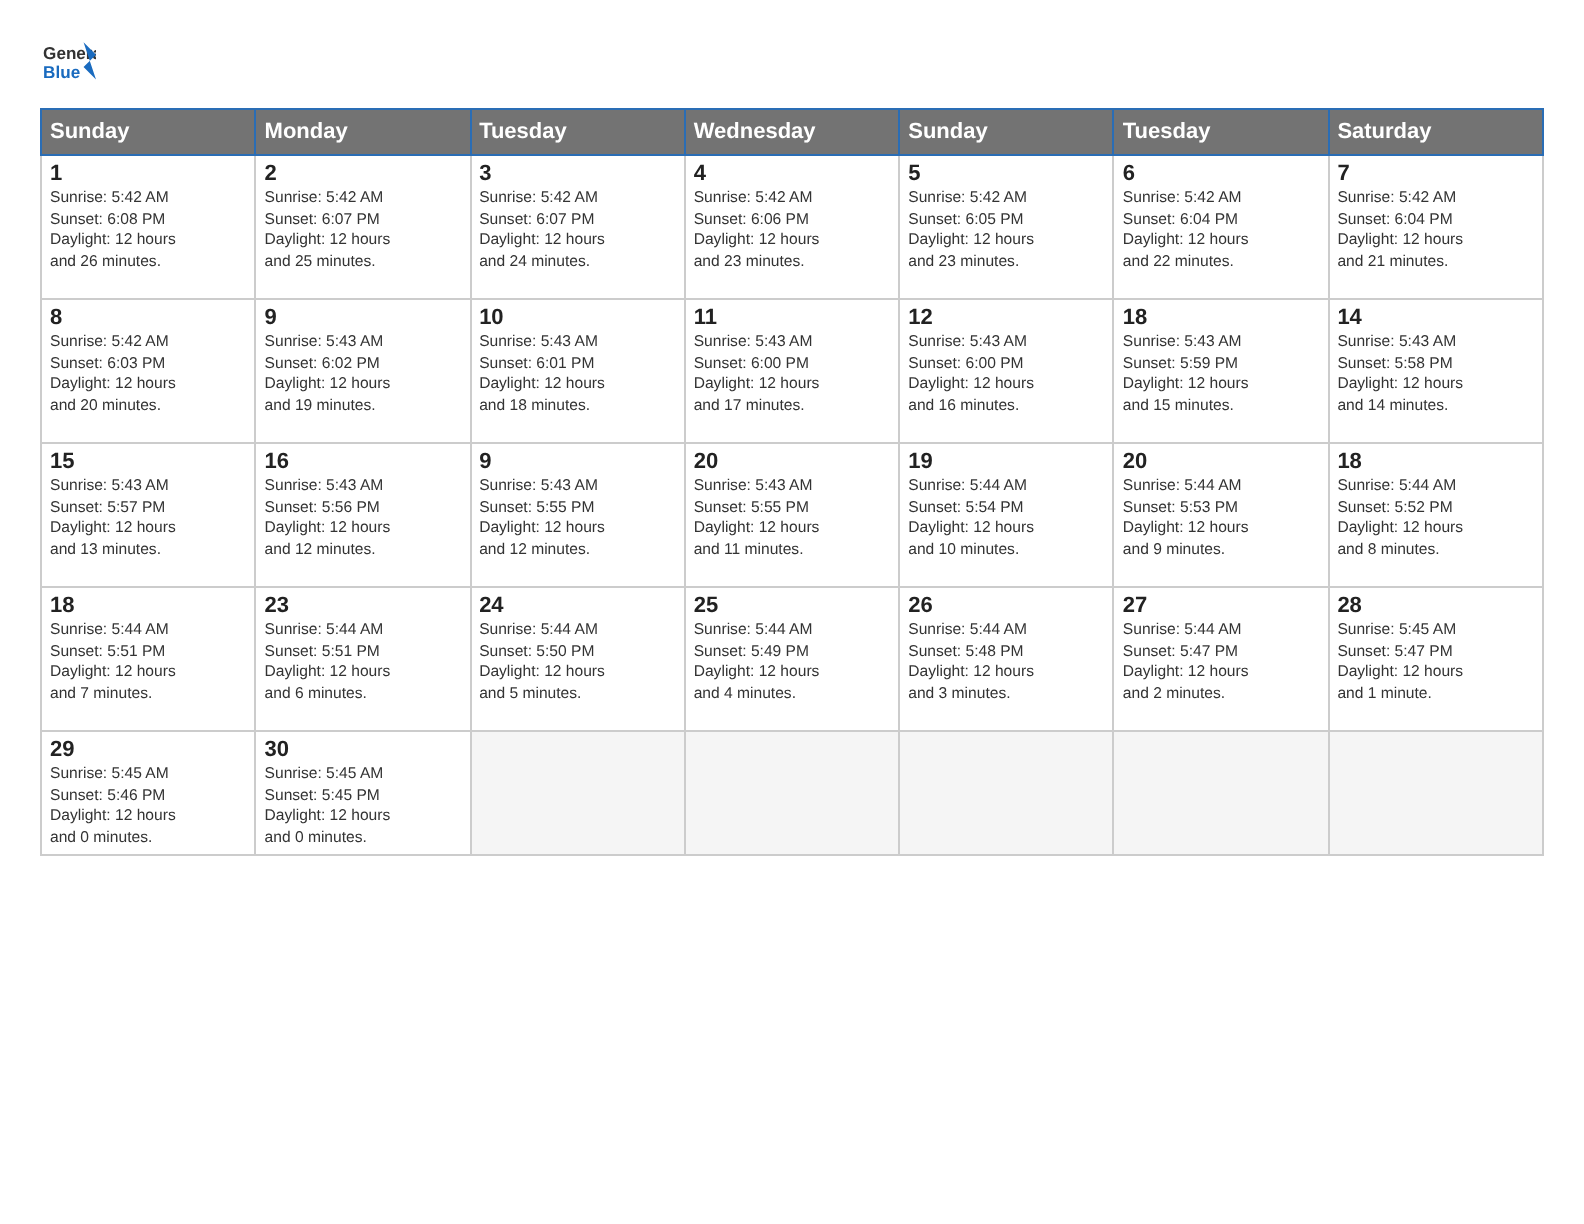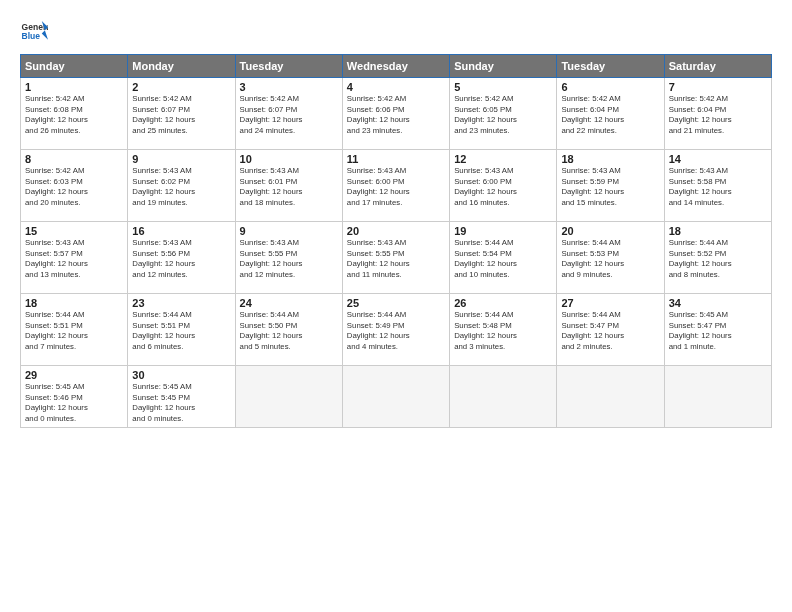--- a/index.html
+++ b/index.html
@@ -231,21 +231,21 @@
           </td>
           <td>
             <span class="day-num">26</span>
             <div class="day-info">Sunrise: 5:44 AM<br>Sunset: 5:48 PM<br>Daylight: 12 hours<br>and 3 minutes.</div>
           </td>
           <td>
             <span class="day-num">27</span>
             <div class="day-info">Sunrise: 5:44 AM<br>Sunset: 5:47 PM<br>Daylight: 12 hours<br>and 2 minutes.</div>
           </td>
           <td>
-            <span class="day-num">34</span>
+            <span class="day-num">28</span>
             <div class="day-info">Sunrise: 5:45 AM<br>Sunset: 5:47 PM<br>Daylight: 12 hours<br>and 1 minute.</div>
           </td>
         </tr>
         <tr>
           <td>
             <span class="day-num">29</span>
             <div class="day-info">Sunrise: 5:45 AM<br>Sunset: 5:46 PM<br>Daylight: 12 hours<br>and 0 minutes.</div>
           </td>
           <td>
             <span class="day-num">30</span>

